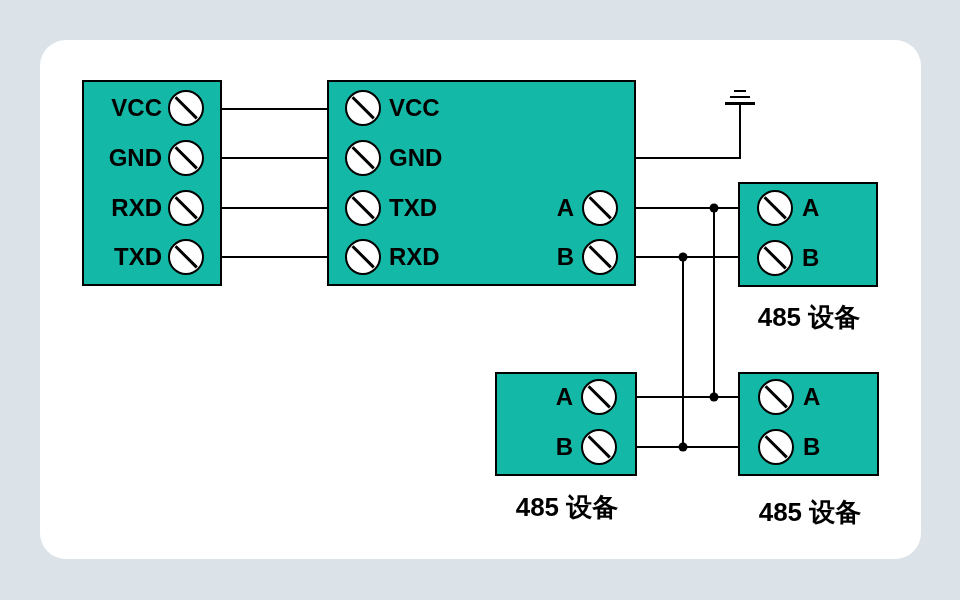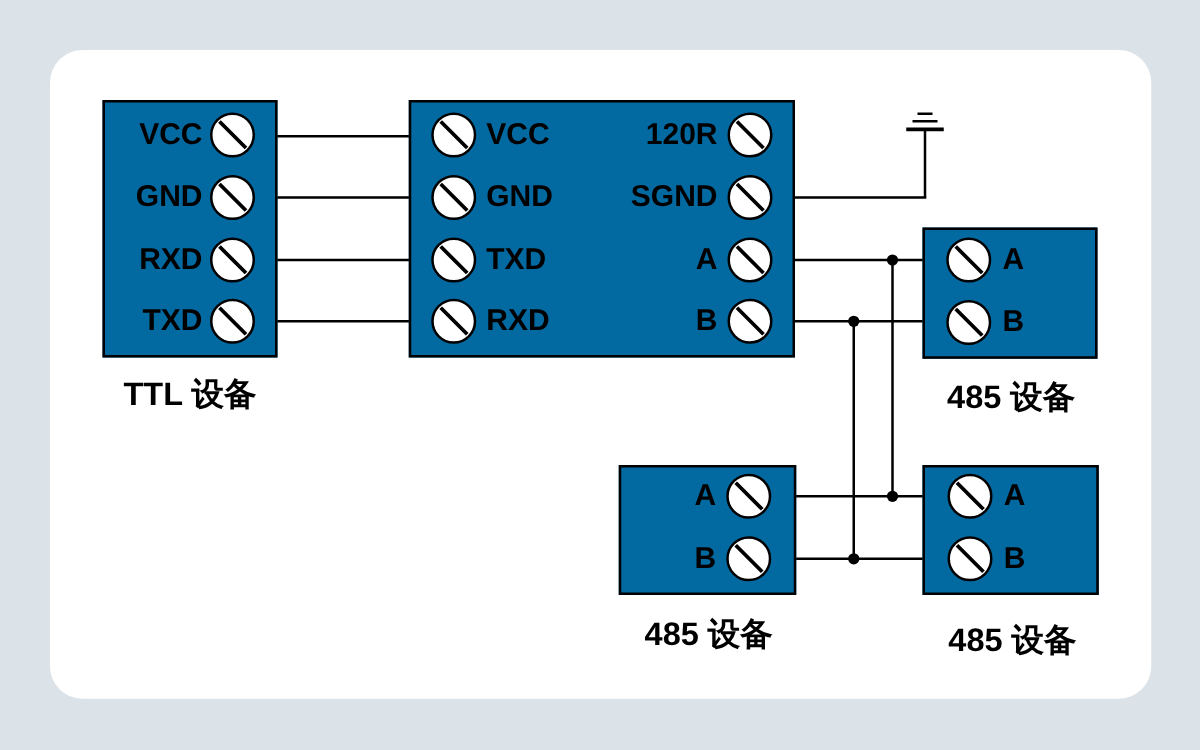--- a/index.html
+++ b/index.html
@@ -19,21 +19,21 @@
   .card {
     position: absolute; left: 40px; top: 40px;
     width: 881px; height: 519px;
     background: var(--card);
     border-radius: 26px;
   }
   
   .box {
     position: absolute;
     border: 2.5px solid var(--line);
-    background: #0369a1;
+    background: #14b8a6;
   }
   .box-ttl      { left: 82px;  top: 80px;  width: 140px; height: 206px; }
   .box-product  { left: 327px; top: 80px;  width: 309px; height: 206px; }
   .box-485a     { left: 738px; top: 182px; width: 140px; height: 105px; }
   .box-485b     { left: 495px; top: 372px; width: 142px; height: 104px; }
   .box-485c     { left: 738px; top: 372px; width: 141px; height: 104px; }
   
   .trow {
     position: absolute; left: 0; right: 0;
     display: flex; align-items: center;
@@ -130,49 +130,36 @@
           <span class="slash"></span>
         </span>
     </div>
     <div class="trow" style="top:175px">
       <span class="tlabel">TXD</span>
       <span class="term">
           <span class="slash"></span>
         </span>
     </div>
   </div>
-  <div class="caption" style="left:152px; top:301px;">TTL 设备</div>
 
   <div class="box box-product">
     <div class="trow" style="top:26px">
       <span class="cell">
         <span class="term">
             <span class="slash"></span>
           </span>
         <span class="tlabel">VCC</span>
       </span>
-      <span class="cell">
-        <span class="tlabel">120R</span>
-        <span class="term">
-            <span class="slash"></span>
-          </span>
-      </span>
     </div>
     <div class="trow" style="top:76px">
       <span class="cell">
         <span class="term">
             <span class="slash"></span>
           </span>
         <span class="tlabel">GND</span>
-      </span>
-      <span class="cell">
-        <span class="tlabel">SGND</span>
-        <span class="term">
-            <span class="slash"></span>
-          </span>
       </span>
     </div>
     <div class="trow" style="top:126px">
       <span class="cell">
         <span class="term">
             <span class="slash"></span>
           </span>
         <span class="tlabel">TXD</span>
       </span>
       <span class="cell">

